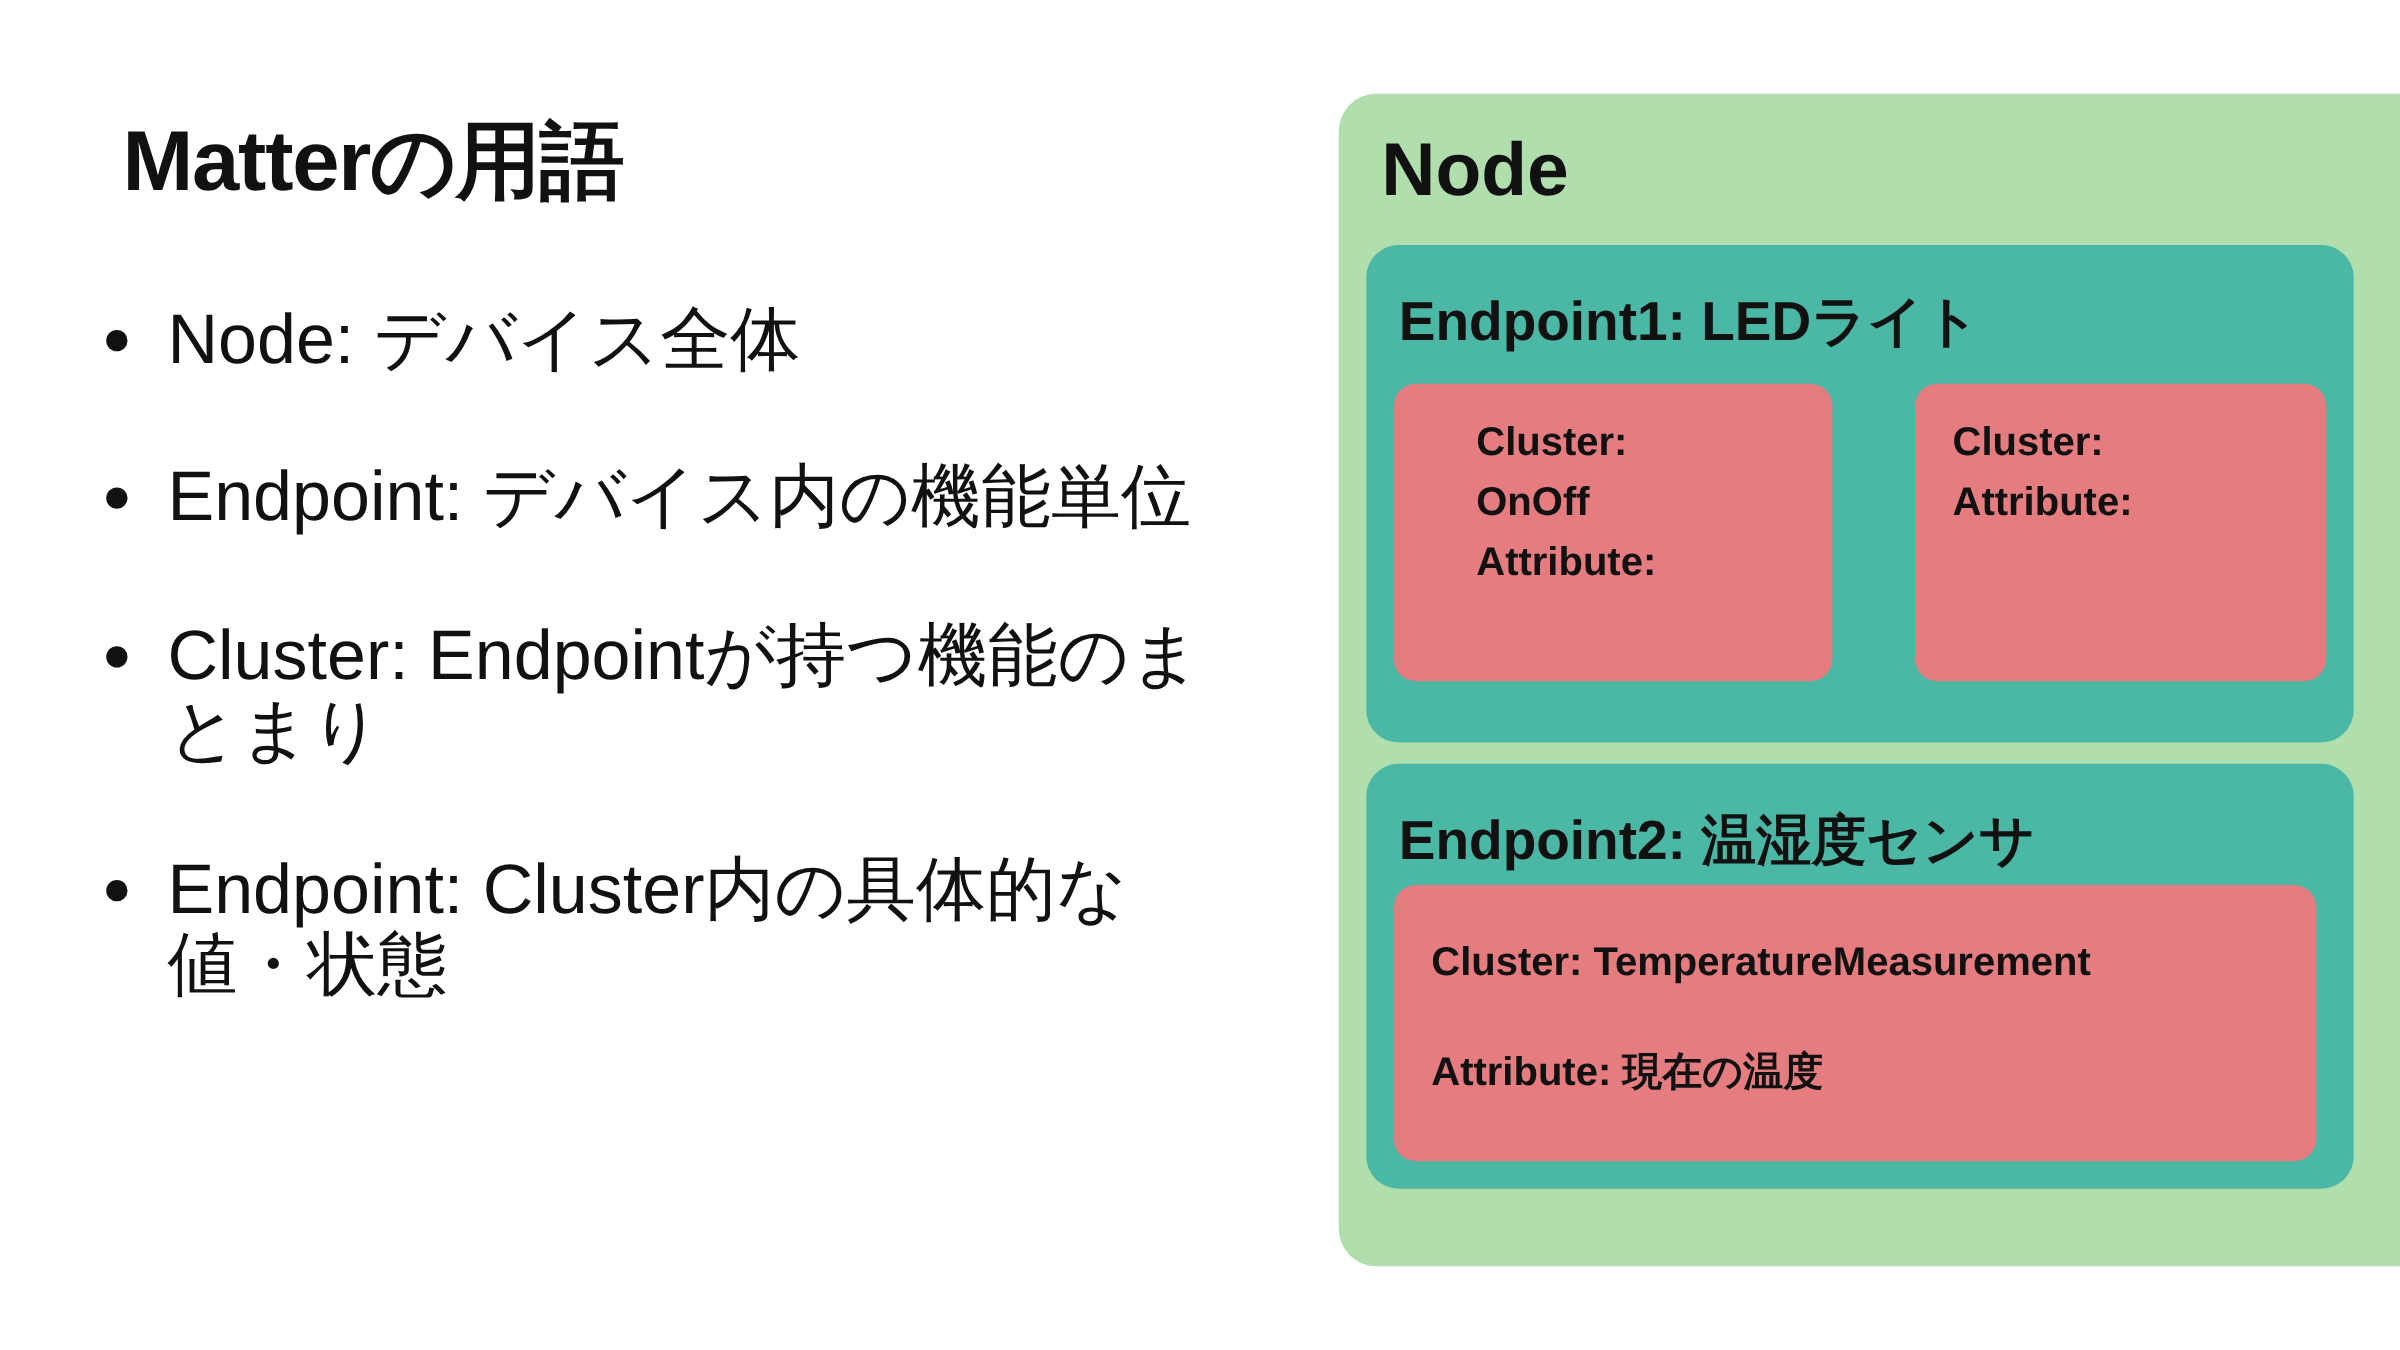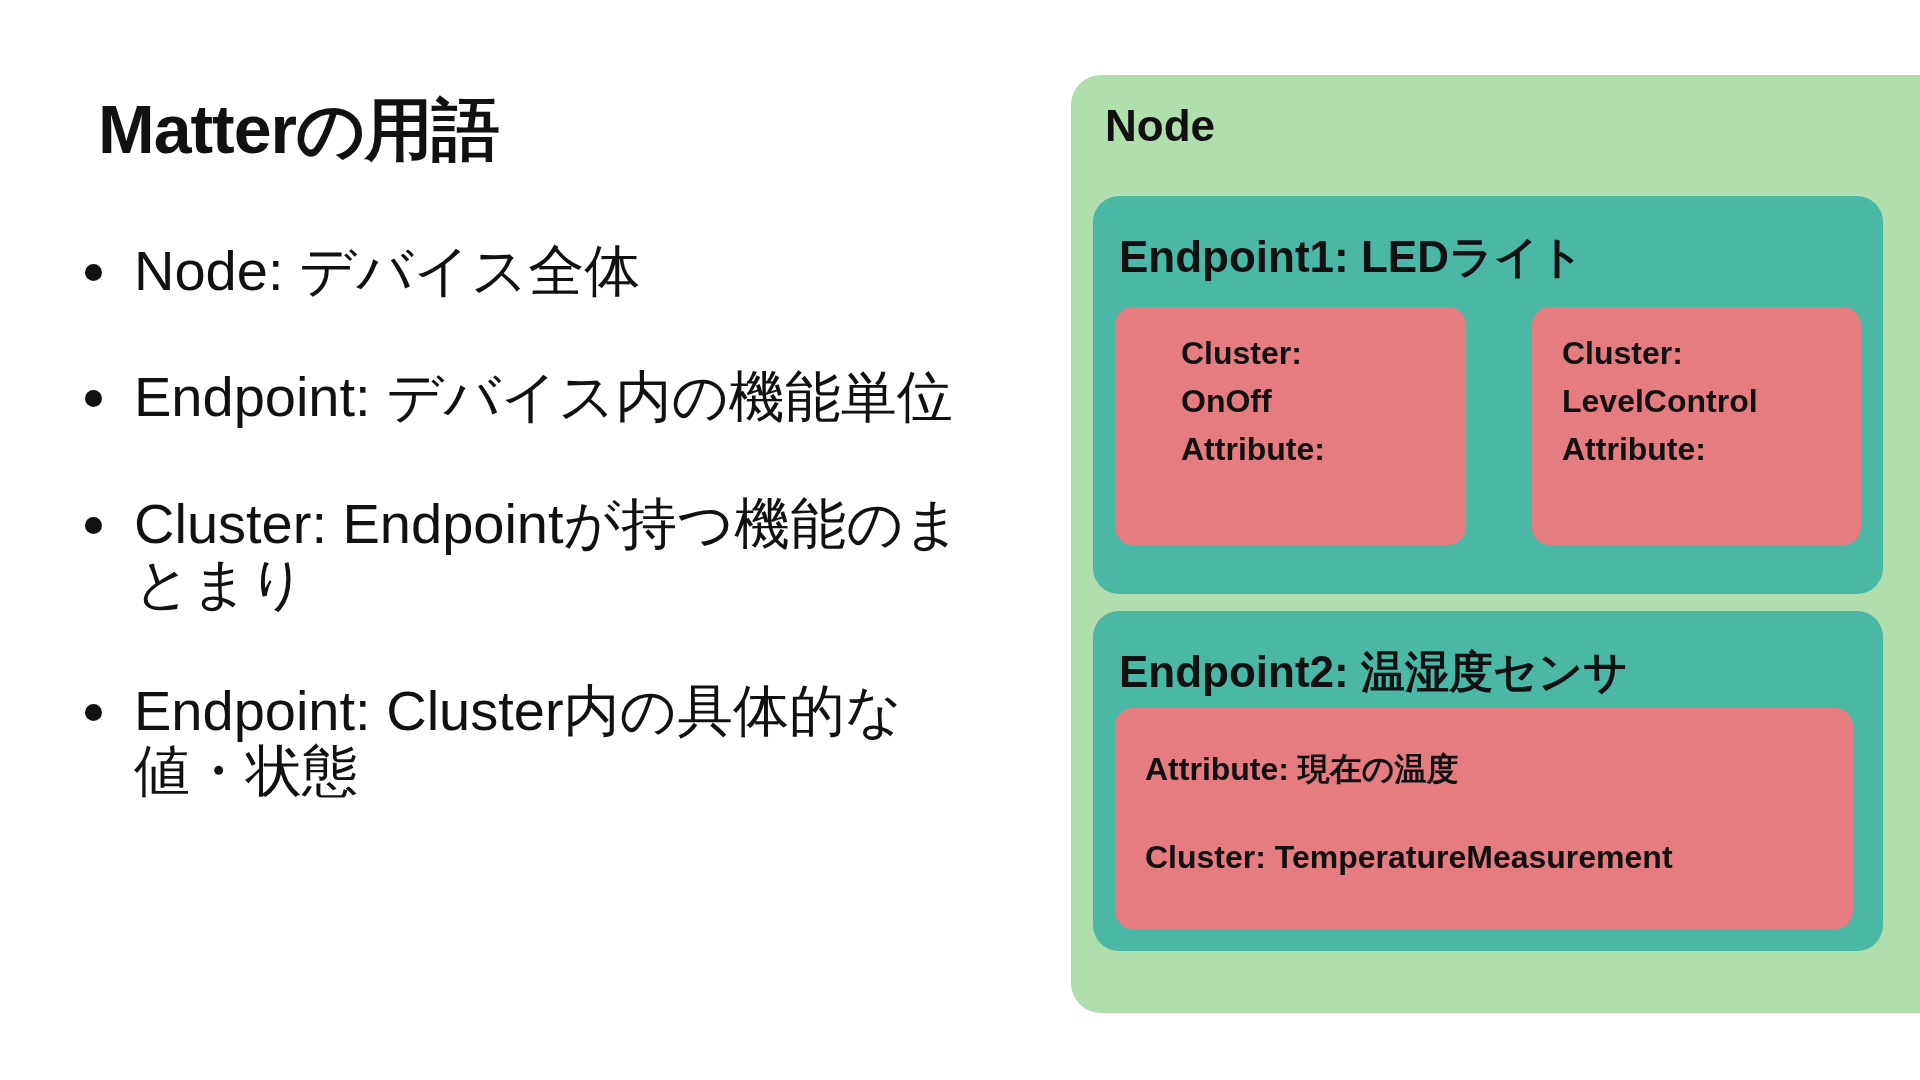--- a/index.html
+++ b/index.html
@@ -42,21 +42,21 @@
   
   .node-box{
     position:absolute;
     left:1071px;top:75px;
     width:877px;height:938px;          
     background:var(--node-green);
     border-radius:30px;
   }
   .node-label{
     position:absolute;left:34px;top:26px;
-    font-size:44px;font-weight:700;
+    font-size:60px;font-weight:700;
   }
   .endpoint-box{
     position:absolute;left:22px;width:790px;
     background:var(--endpoint-teal);
     border-radius:26px;
   }
   .endpoint1{top:121px;height:398px;}
   .endpoint2{top:536px;height:340px;}
   .endpoint-label{
     position:absolute;left:26px;top:32px;
@@ -98,28 +98,27 @@
       <div class="endpoint-label">Endpoint1: LEDライト</div>
 
       <div class="cluster-box cluster-onoff">
         <div class="cluster-line">Cluster:</div>
         <div class="cluster-line">OnOff</div>
         <div class="cluster-line">Attribute:</div>
       </div>
 
       <div class="cluster-box cluster-levelcontrol">
         <div class="cluster-line">Cluster:</div>
-        <div class="cluster-line">LevelControl</div>
         <div class="cluster-line">Attribute:</div>
       </div>
     </div>
 
     <div class="endpoint-box endpoint2">
       <div class="endpoint-label">Endpoint2: 温湿度センサ</div>
 
       <div class="cluster-box cluster-temperature">
+        <div class="cluster-line">Cluster: TemperatureMeasurement</div>
         <div class="cluster-line">Attribute: 現在の温度</div>
-        <div class="cluster-line">Cluster: TemperatureMeasurement</div>
       </div>
     </div>
   </div>
 
 </div>
 
 </body></html>

